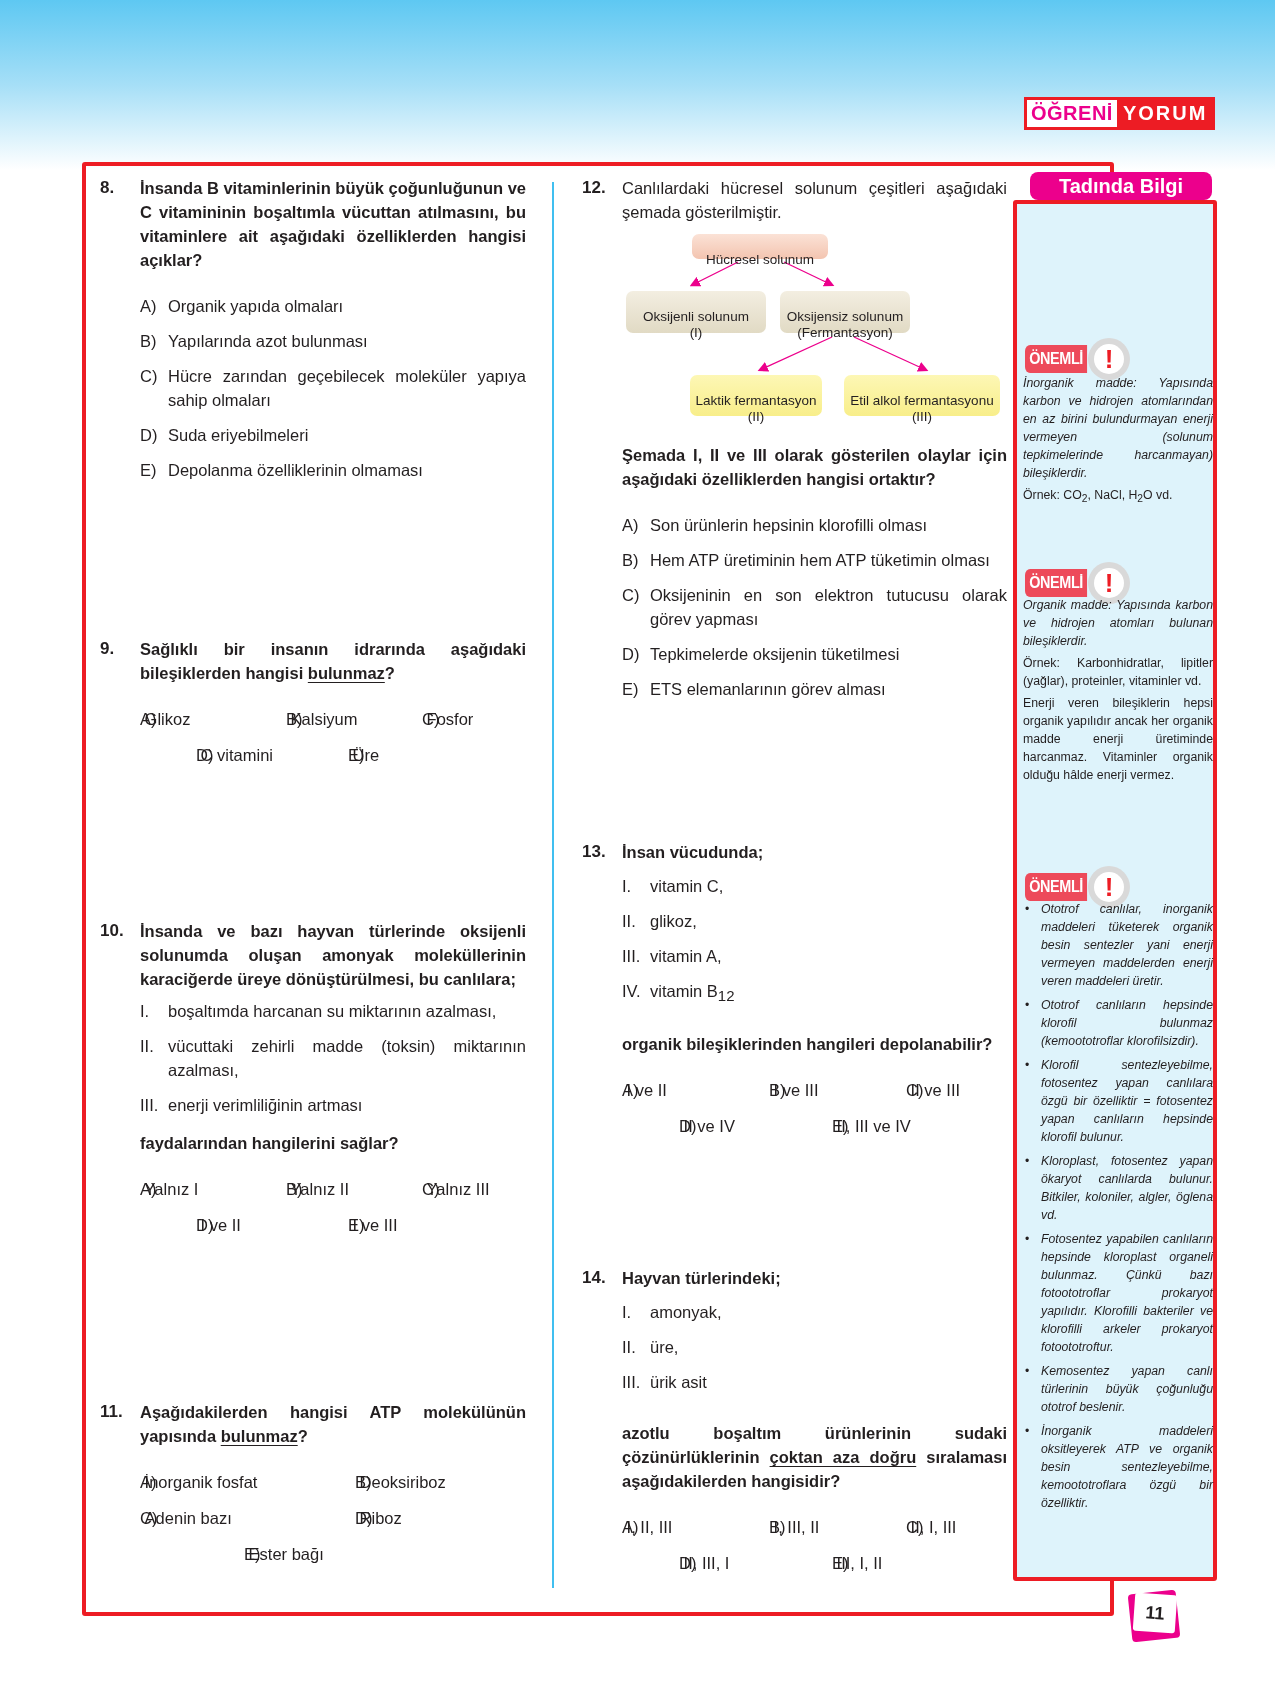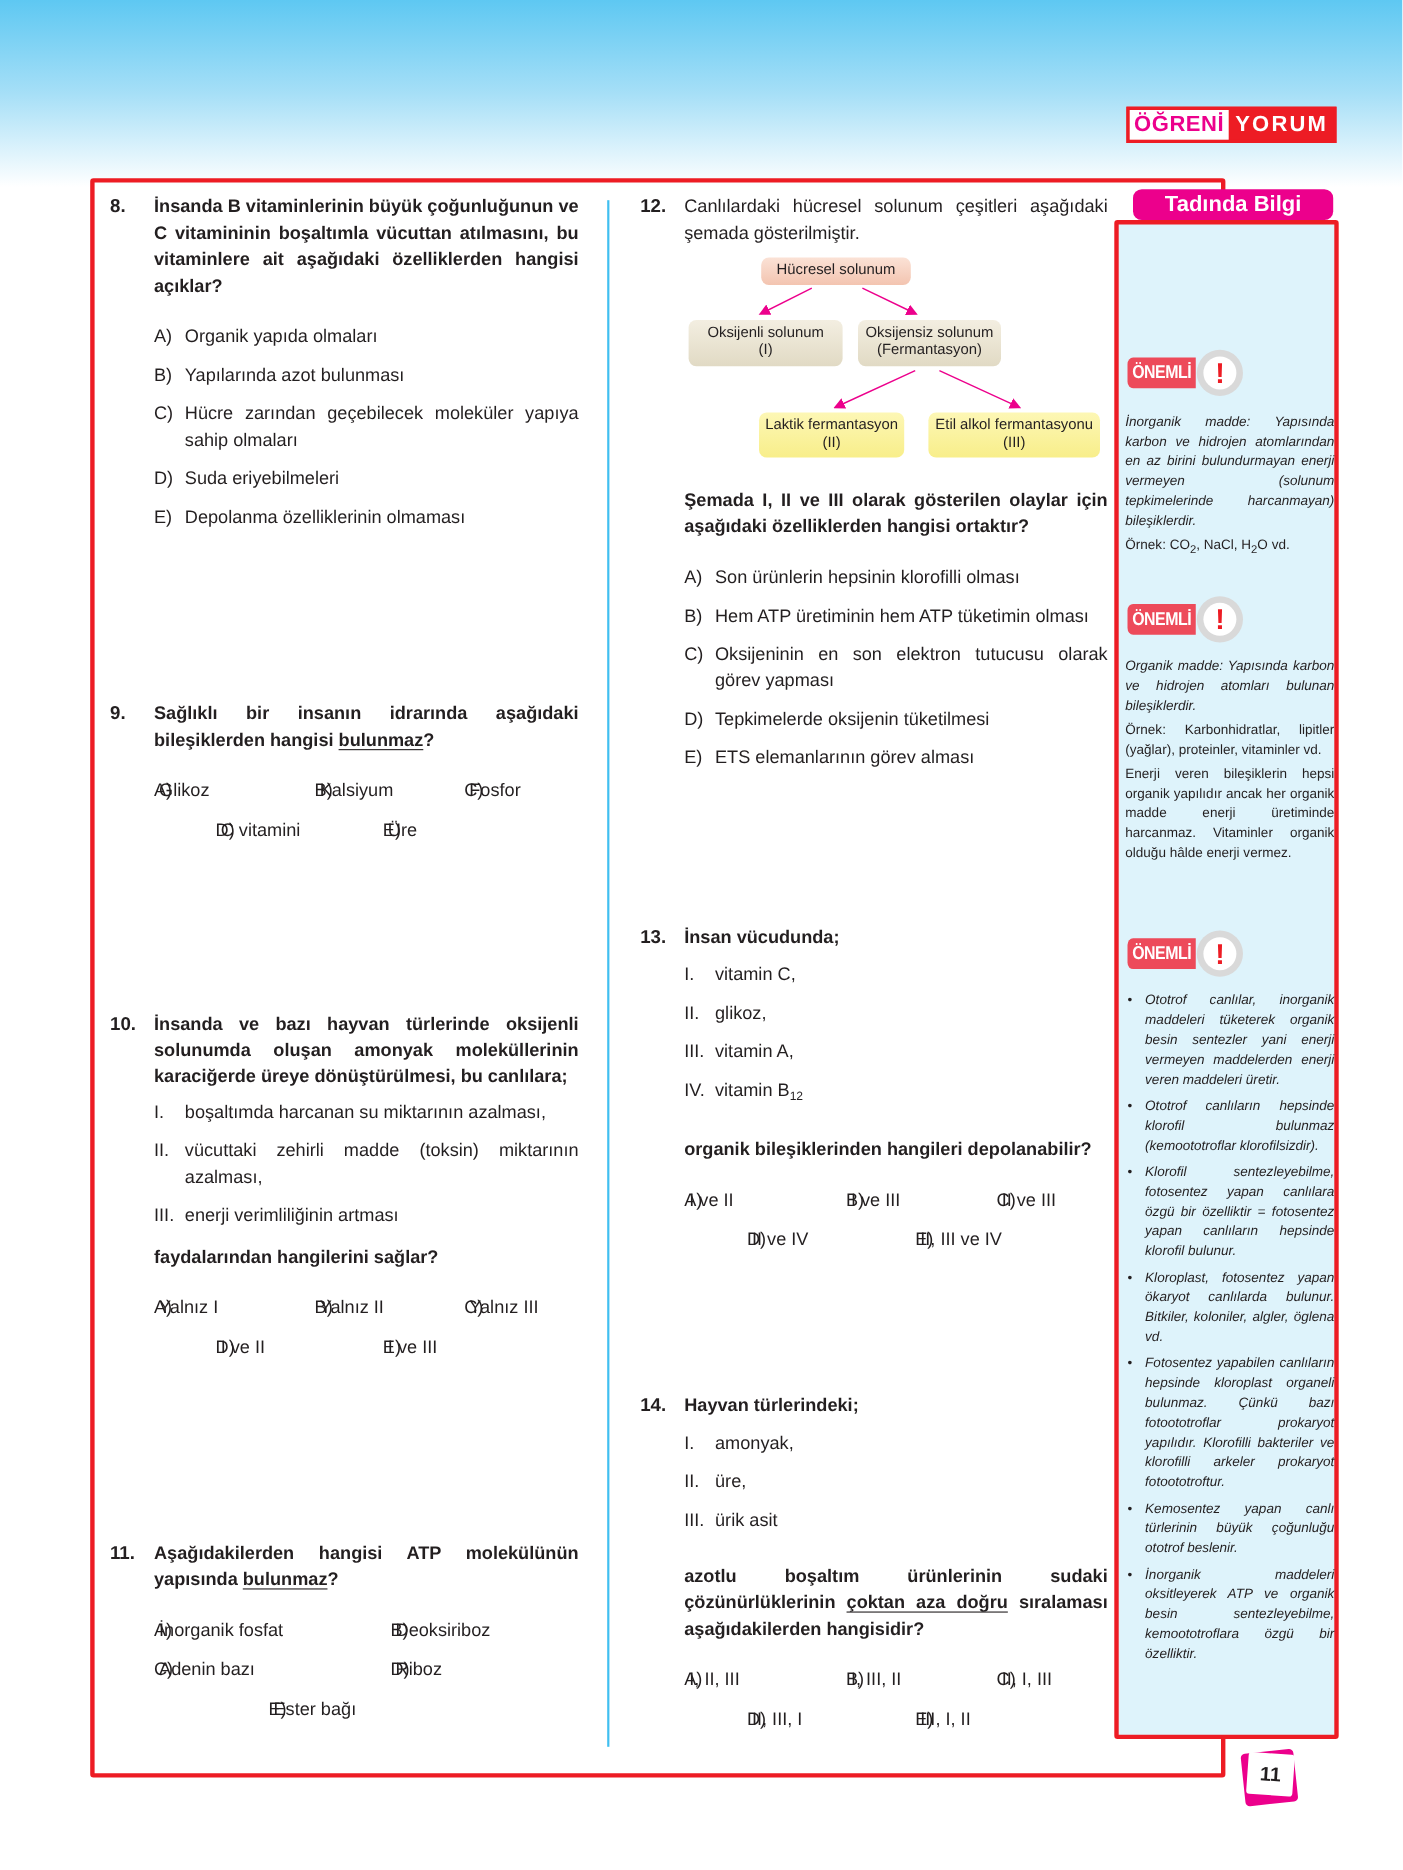--- a/index.html
+++ b/index.html
@@ -5,21 +5,21 @@
   * { box-sizing: border-box; margin: 0; padding: 0; }
   body { width: 1275px; height: 1700px; position: relative; background: #fff; font-family: "Liberation Sans", sans-serif; color: #231f20; overflow: hidden; }
   .top-gradient { position: absolute; left: 0; top: 0; width: 1275px; height: 170px; background: linear-gradient(to bottom, #5ec8f2 0%, #a6dff7 50%, #ffffff 100%); }
   .brand { position: absolute; left: 1024px; top: 97px; height: 33px; display: flex; border: 3px solid #ed1c24; background: #ed1c24; }
   .brand .b1 { background: #fff; color: #ec008c; font-weight: bold; font-size: 20px; padding: 2px 4px 0 4px; letter-spacing: 0.5px; }
   .brand .b2 { color: #fff; font-weight: bold; font-size: 20px; padding: 2px 5px 0 6px; letter-spacing: 2px; }
   .main-frame { position: absolute; left: 82px; top: 162px; width: 1032px; height: 1454px; border: 4px solid #ed1c24; border-radius: 3px; }
   .divider { position: absolute; left: 552px; top: 182px; width: 2px; height: 1406px; background: #40bff0; }
   .sidebar-tab { position: absolute; left: 1030px; top: 172px; width: 182px; height: 28px; background: #ec008c; border-radius: 8px; color: #fff; font-weight: bold; font-size: 20px; text-align: center; line-height: 28px; }
   .sidebar { position: absolute; left: 1013px; top: 200px; width: 204px; height: 1381px; background: #def3fb; border: 4px solid #ed1c24; border-radius: 3px; }
-  .onemli { position: absolute; left: 8px; display: flex; align-items: center; }
+  .onemli { position: absolute; left: 8px; display: flex; align-items: center; margin-top: 20px; }
   .onemli .tag { background: #ed4a5a; color: #fff; font-weight: bold; font-size: 17px; height: 28px; line-height: 28px; padding: 0 5px; border-radius: 6px 0 0 6px; letter-spacing: -0.5px; transform: scaleX(0.85); transform-origin: left; }
   .onemli .circ { width: 42px; height: 42px; border-radius: 50%; background: #d9d9d9; display: flex; align-items: center; justify-content: center; margin-left: -10px; }
   .onemli .circ span { width: 30px; height: 30px; border-radius: 50%; background: #fff; color: #ed1c24; font-weight: bold; font-size: 26px; text-align: center; line-height: 30px; display: block; }
   .sb-text { position: absolute; left: 6px; width: 190px; font-size: 12.3px; line-height: 18px; text-align: justify; color: #231f20; }
   .sb-text p { margin-bottom: 4px; }
   .sb-text i { font-style: italic; }
   .sb-list { list-style: none; }
   .sb-list li { position: relative; padding-left: 18px; font-style: italic; margin-bottom: 6px; }
   .sb-list li::before { content: "•"; position: absolute; left: 2px; font-style: normal; }
   .q { position: absolute; font-size: 16.5px; line-height: 24px; }
@@ -28,21 +28,21 @@
   .q .stem.plain { font-weight: normal; }
   .q .opts { margin-left: 40px; }
   .opt { position: relative; padding-left: 28px; text-align: justify; margin-bottom: 11px; }
   .opt .l { position: absolute; left: 0; }
   .row3 { position: relative; height: 24px; margin-bottom: 12px; }
   .row3 span { position: absolute; top: 0; white-space: nowrap; }
   .roman { position: relative; padding-left: 28px; margin-bottom: 11px; text-align: justify; }
   .roman .l { position: absolute; left: 0; }
   u { text-decoration: underline; text-underline-offset: 3px; }
   .diagram { position: absolute; left: 626px; top: 234px; width: 390px; height: 186px; }
-  .dbox { position: absolute; border-radius: 7px; font-size: 13.5px; line-height: 16px; text-align: center; color: #231f20; padding-top: 3px; }
+  .dbox { position: absolute; border-radius: 7px; font-size: 13.5px; line-height: 16px; text-align: center; color: #231f20; padding-top: 18px; }
   .d-root { left: 66px; top: 0; width: 136px; height: 25px; background: linear-gradient(#fbe2d6, #f3c4b0); }
   .d-ox { left: 0; top: 57px; width: 140px; height: 42px; background: linear-gradient(#f3eee1, #e1dac4); }
   .d-anox { left: 154px; top: 57px; width: 130px; height: 42px; background: linear-gradient(#f3eee1, #e1dac4); }
   .d-lak { left: 64px; top: 141px; width: 132px; height: 41px; background: linear-gradient(#fdf7b5, #f8ee8a); }
   .d-etil { left: 218px; top: 141px; width: 156px; height: 41px; background: linear-gradient(#fdf7b5, #f8ee8a); }
   .diagram svg { position: absolute; left: 0; top: 0; }
   .page-num { position: absolute; left: 1130px; top: 1592px; width: 48px; height: 48px; }
   .page-num .bg { position: absolute; left: 0; top: 0; width: 48px; height: 48px; background: #ec008c; transform: rotate(-6deg); border-radius: 4px; }
   .page-num .fg { position: absolute; left: 4px; top: 2px; width: 42px; height: 38px; background: #fff; transform: rotate(4deg); border-radius: 3px; font-weight: bold; font-size: 18px; text-align: center; line-height: 38px; color: #231f20; }
 </style>
@@ -162,21 +162,21 @@
   </div>
 </div>
 
 <div class="q" style="left:582px; top:840px; width:425px;">
   <span class="num">13.</span>
   <div class="stem">İnsan vücudunda;</div>
   <div class="opts" style="margin-top:10px;">
     <div class="roman"><span class="l">I.</span><span>vitamin C,</span></div>
     <div class="roman"><span class="l">II.</span><span>glikoz,</span></div>
     <div class="roman"><span class="l">III.</span><span>vitamin A,</span></div>
-    <div class="roman"><span class="l">IV.</span><span>vitamin B</span><sub style="font-size:11px;">12</sub></div>
+    <div class="roman"><span class="l">IV.</span><span>vitamin B</span><sub style="font-size:15px;">12</sub></div>
   </div>
   <div class="stem" style="margin-top:24px;">organik bileşiklerinden hangileri depolanabilir?</div>
   <div class="opts" style="margin-top:22px;">
     <div class="row3">
       <span style="left:0;"><span>A)</span>&nbsp; <span>I ve II</span></span>
       <span style="left:147px;"><span>B)</span>&nbsp; <span>I ve III</span></span>
       <span style="left:284px;"><span>C)</span>&nbsp; <span>II ve III</span></span>
     </div>
     <div class="row3">
       <span style="left:57px;"><span>D)</span>&nbsp; <span>II ve IV</span></span>

